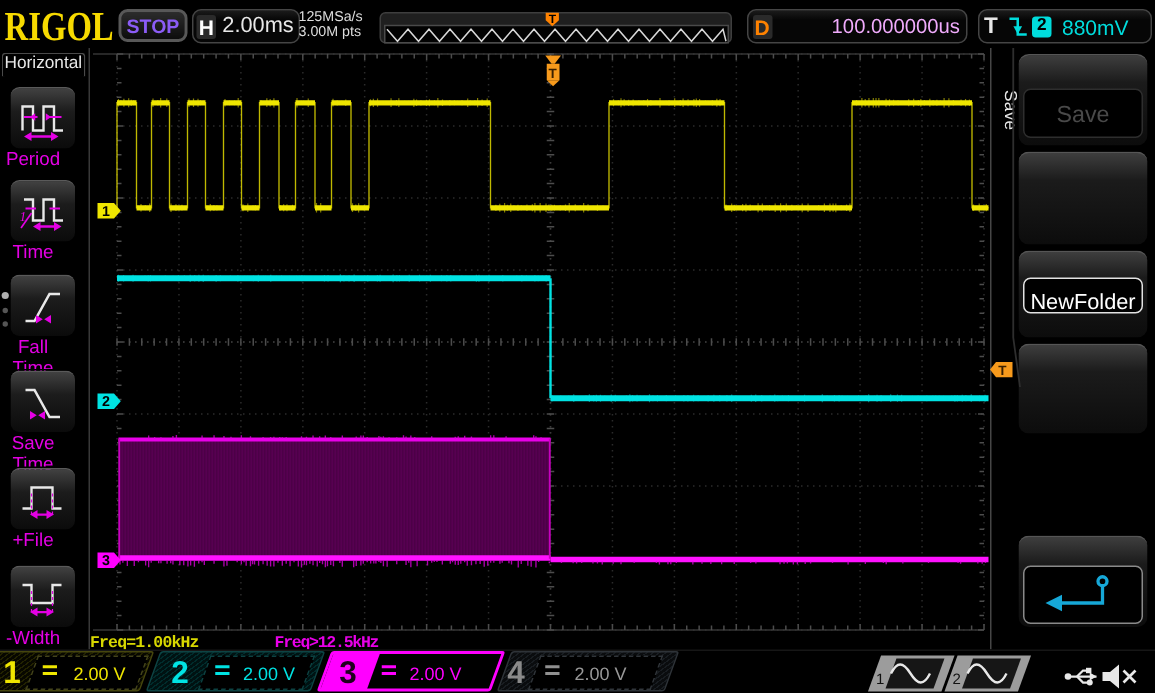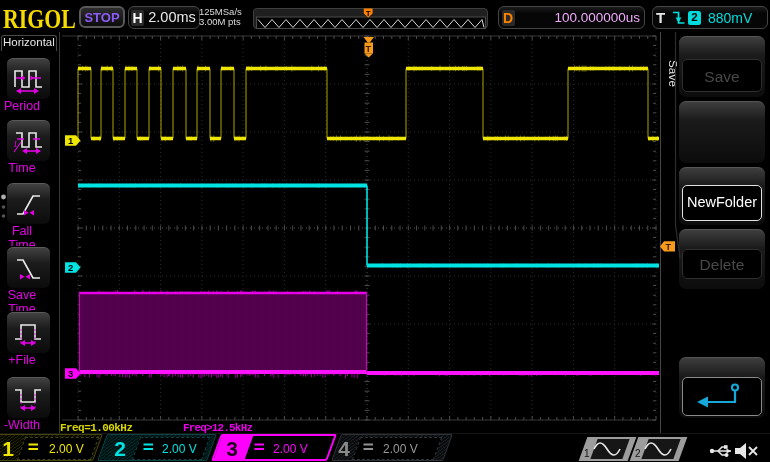--- a/index.html
+++ b/index.html
@@ -147,22 +147,21 @@
       <circle cx="3.5" cy="23" r="1.8" fill="#555"></circle>
     </svg>
 </div>
 <div id="rsb">
 <div class="key" style="top:4px;height:61px"></div>
 <div class="key" style="top:69px;height:62px"></div>
 <div class="key" style="top:135px;height:58px"></div>
 <div class="key" style="top:197px;height:60px"></div>
 <div class="key" style="top:325px;height:61px"></div>
 <div class="mlab dis" style="top:27px;height:33px;line-height:33px">Save</div>
-<div class="mlab en" style="top:153px;height:36px;line-height:32px;font-size:14.5px">NewFolder</div>
-<div class="mlab dis" style="top:217px;height:30px;line-height:30px">Delete</div>
+<div class="mlab en" style="top:153px;height:24px;line-height:32px;font-size:14.5px">NewFolder</div>
 <div class="mlab" style="top:345px;height:39px;border-color:#8a8a8a">
 <svg width="78" height="39" viewBox="0 0 78 39">
         <path d="M24 24 H52 V12" stroke="#16a8d8" stroke-width="2.2" fill="none"></path>
 <path d="M14 24 l11 -5.5 v11 z" fill="#16a8d8"></path>
         <circle cx="52" cy="9.5" r="3" fill="none" stroke="#16a8d8" stroke-width="2.2"></circle>
       </svg></div>
 </div>
 <div id="vsave">Save</div>
 <svg width="18" height="12" viewBox="0 0 18 12" style="position:absolute;left:659px;top:241px">
 <polygon points="16,0.3 16,10.5 5,10.5 1,5.4 5,0.3" fill="#f79a1c"></polygon>

